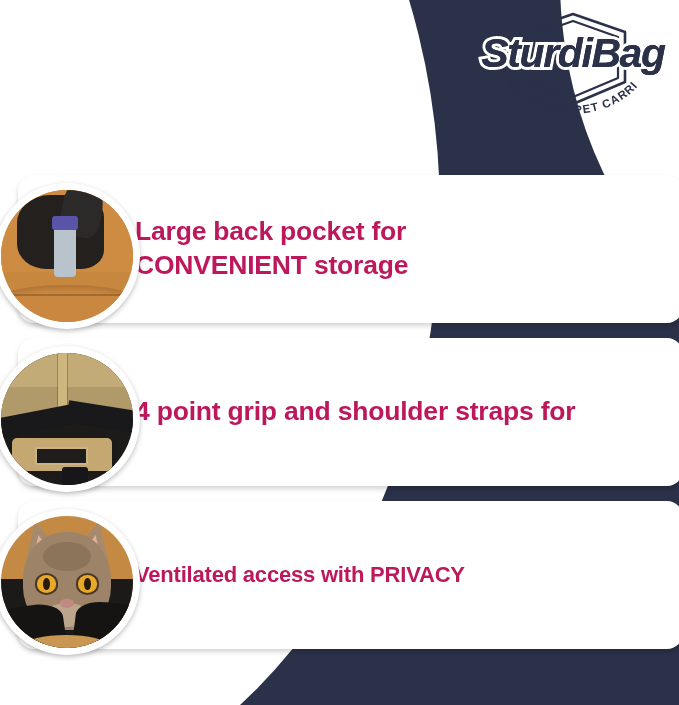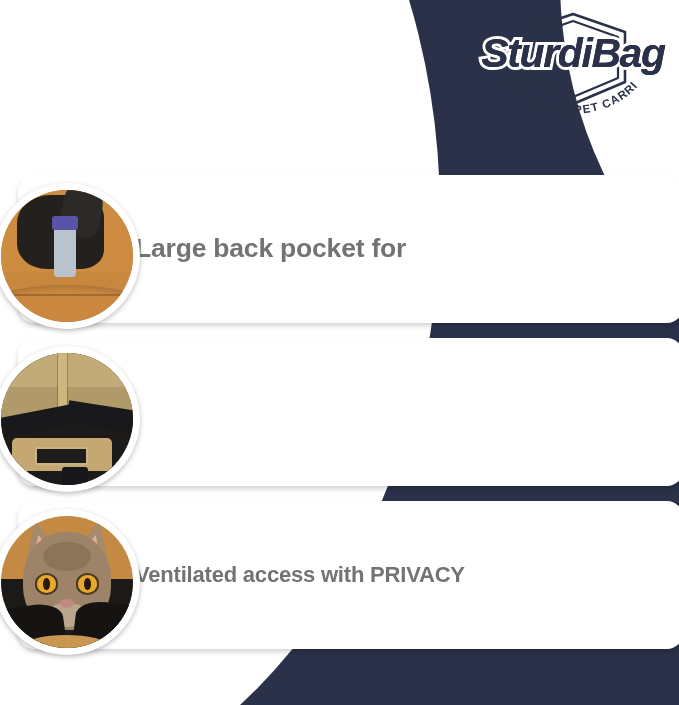--- a/index.html
+++ b/index.html
@@ -60,21 +60,21 @@
     display:flex;
     align-items:center;
   }
   .card-1 { top:175px;  height:148px; }
   .card-2 { top:338px;  height:148px; }
   .card-3 { top:501px;  height:148px; }
 
   .card-text {
     margin-left:117px;
     padding-right:14px;
-    color:#737373;
+    color:#be185d;
     font-size:26.5px;
     font-weight:bold;
     line-height:1.28;
     letter-spacing:-0.2px;
   }
   .card-3 .card-text { font-size:22px; }
 
   
   .thumb {
     position:absolute;
@@ -290,26 +290,27 @@
         <textPath href="#taglineArc" startOffset="50%" text-anchor="middle">FLEX-HEIGHT PET CARRIER</textPath>
       </text>
     </svg>
     <div class="logo-word">SturdiBag</div>
     <div class="logo-word-top">SturdiBag</div>
   </div>
 
   <div class="card card-1">
     <div class="card-text">
       <span>Large back pocket for</span><br>
+      <span>CONVENIENT storage</span>
     </div>
   </div>
 
   <div class="card card-2">
     <div class="card-text">
-      <br>
+      <span>4 point grip and shoulder straps for</span><br>
     </div>
   </div>
 
   <div class="card card-3">
     <div class="card-text">
       <span>Ventilated access with PRIVACY</span><br>
     </div>
   </div>
 
   <div class="thumb thumb-1">

